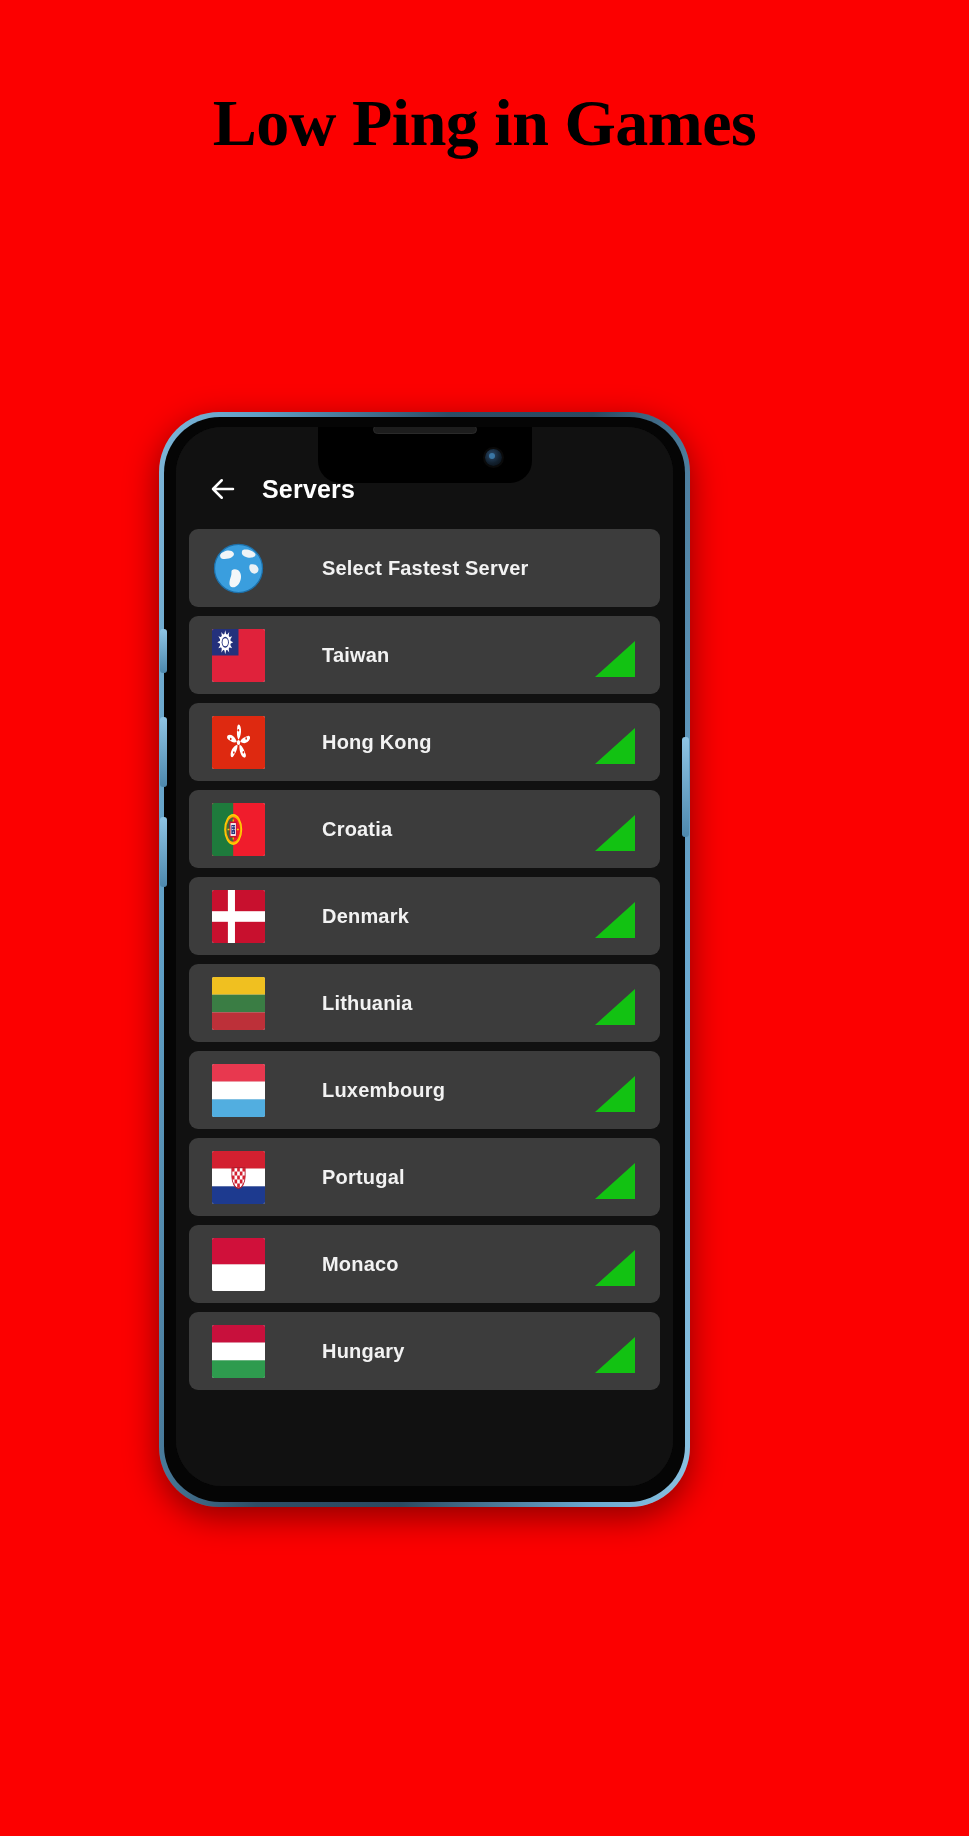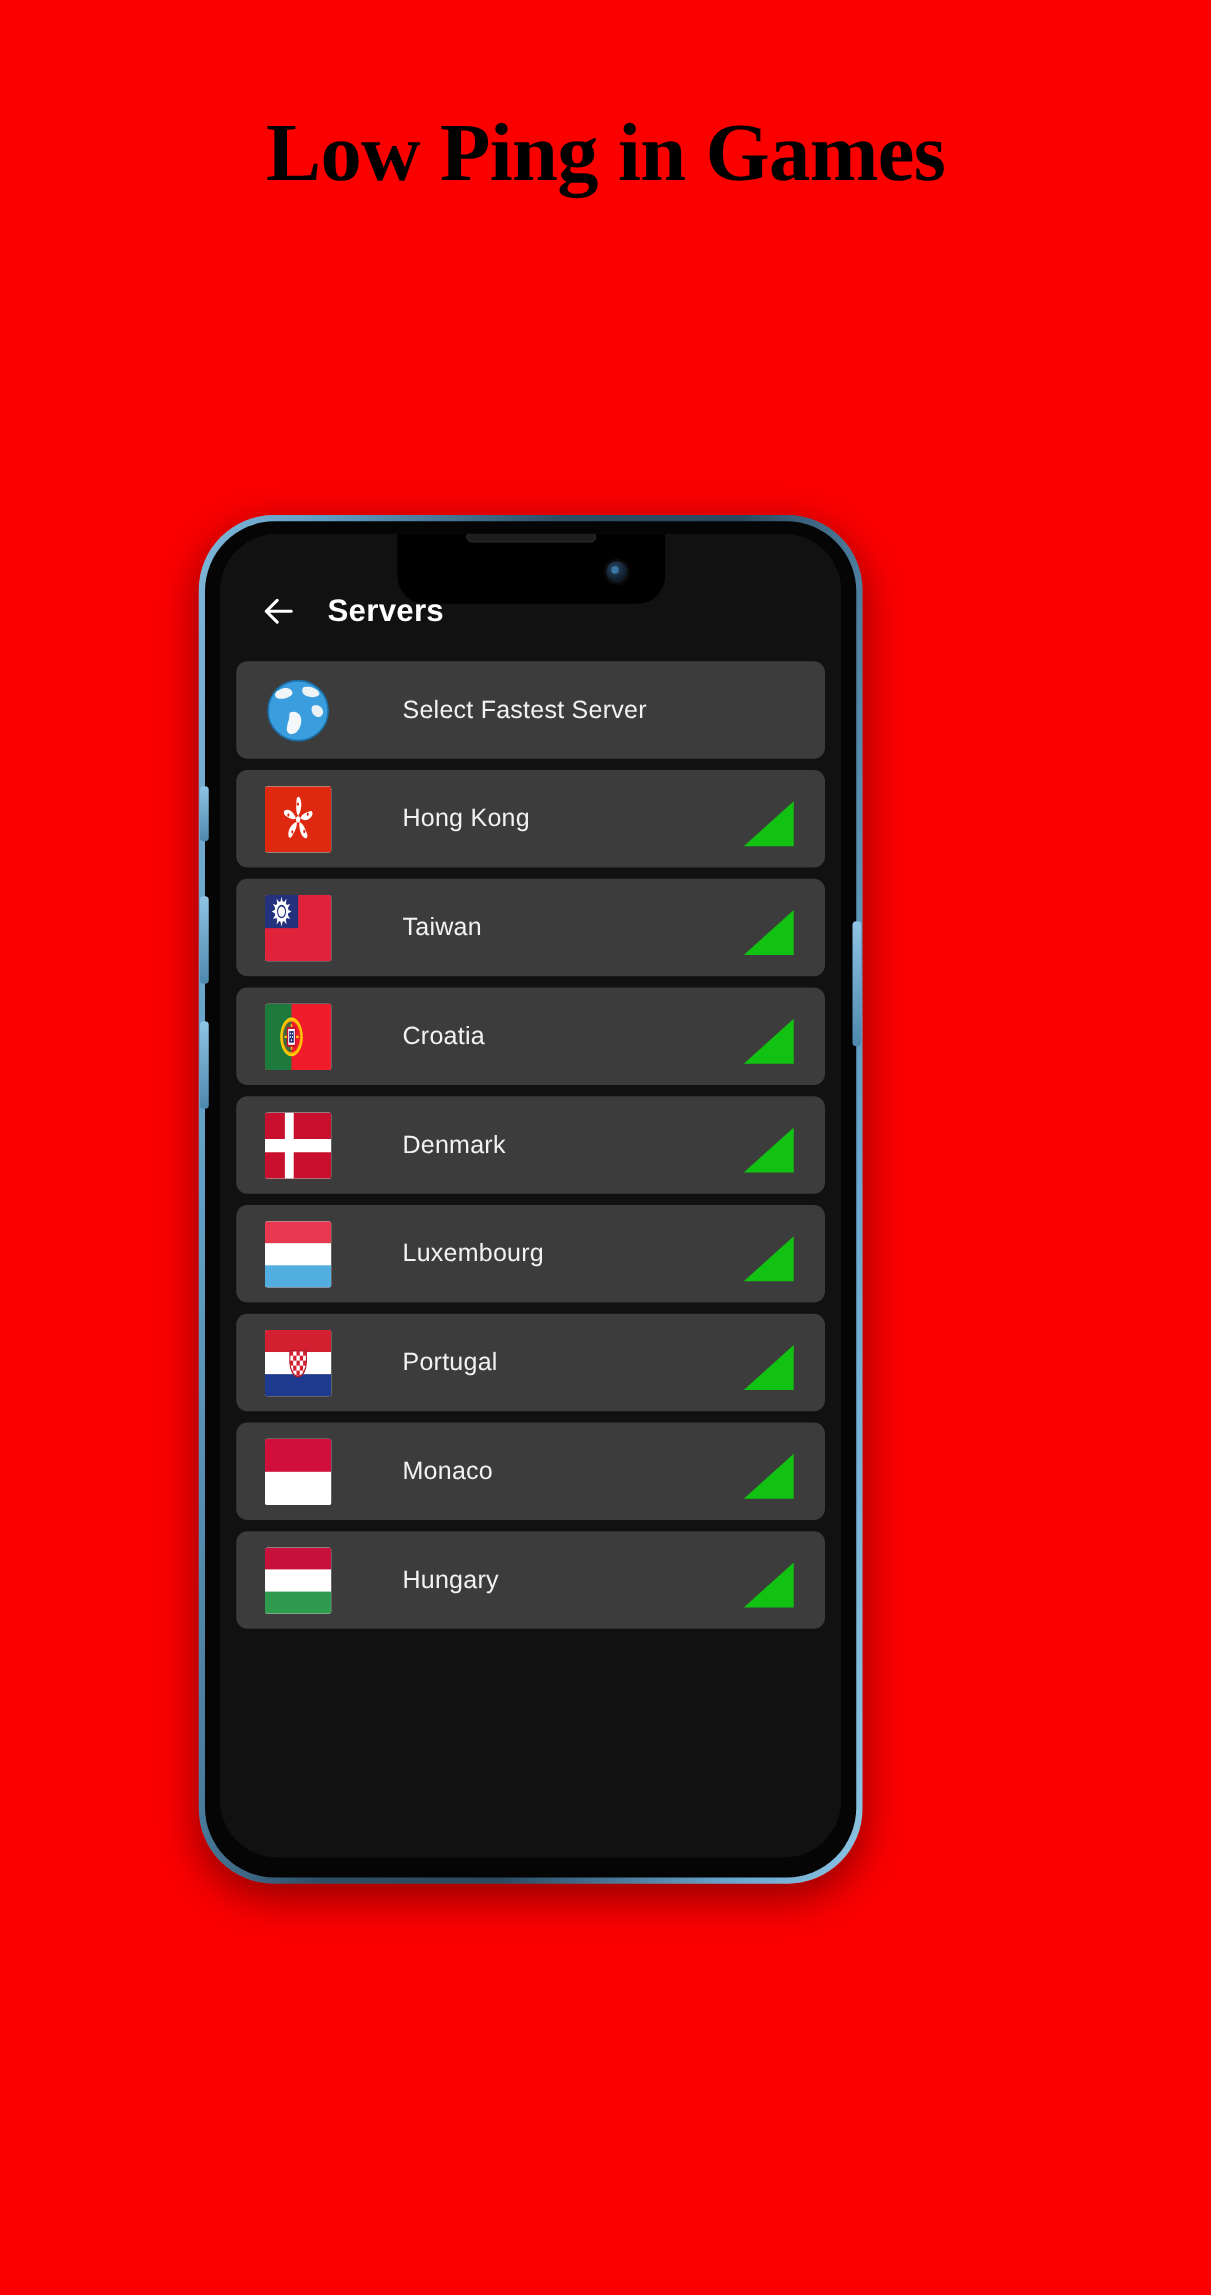--- a/index.html
+++ b/index.html
@@ -98,20 +98,21 @@
   }
   .flag {
     width:53px; height:53px; flex:0 0 53px;
     border-radius:2px; overflow:hidden; position:relative;
     background:#ddd;
   }
   .globe { width:53px; height:53px; flex:0 0 53px; position:relative; }
   .row-label {
     margin-left:57px; color:#f2f2f2; font-size:20px; letter-spacing:.2px;
     white-space:nowrap;
+    font-weight:bold;
   }
   .signal {
     position:absolute; right:24px; bottom:16px;
     width:42px; height:38px;
   }
 </style>
 </head>
 <body>
 
 <div class="page">
@@ -147,52 +148,20 @@
               <div class="globe"><svg viewBox="0 0 64 64" width="53" height="53">
         <circle cx="32" cy="32" r="29" fill="#2a8fd4"></circle>
         <path d="M32 3a29 29 0 0 0-29 29 29 29 0 0 0 29 29 29 29 0 0 0 29-29A29 29 0 0 0 32 3z" fill="#3a9ede"></path>
         <path d="M14 12c5-3 10-2 12 1s-2 6-6 7-9 1-10-2 1-5 4-6z" fill="#f2f5f7"></path>
         <path d="M41 9c4 0 9 2 11 5s-2 5-6 5-10-2-10-6 2-4 5-4z" fill="#eef3f6"></path>
         <path d="M24 34c3-2 8-1 10 3s1 10-2 14-8 5-10 2 0-9 1-12 0-6 1-7z" fill="#f4f7f9"></path>
         <path d="M47 27c4-1 8 1 9 5s-3 7-6 6-5-4-5-7 1-4 2-4z" fill="#eaf1f5"></path>
         <circle cx="32" cy="32" r="29" fill="none" stroke="#1d6fa8" stroke-width="1.5"></circle>
       </svg></div>
               <div class="row-label">Select Fastest Server</div>
-            </div>
-            <div class="card">
-              <div class="flag"><svg viewBox="0 0 60 40" width="53" height="53" preserveAspectRatio="none">
-        <rect width="60" height="40" fill="#de2910"></rect>
-        <g transform="translate(30,20)" fill="#ffffff">
-          <g transform="rotate(0)">
-             <path d="M0,-2 C3,-5 4,-10 1.5,-13 C0.5,-14.2 -1.2,-13.6 -1.4,-11.8 C-1.7,-8.5 -2.4,-4.6 0,-2 Z"></path>
-             <circle cx="-0.2" cy="-9.2" r="0.95" fill="#de2910"></circle>
-           </g>
-                    <g transform="rotate(72)">
-             <path d="M0,-2 C3,-5 4,-10 1.5,-13 C0.5,-14.2 -1.2,-13.6 -1.4,-11.8 C-1.7,-8.5 -2.4,-4.6 0,-2 Z"></path>
-             <circle cx="-0.2" cy="-9.2" r="0.95" fill="#de2910"></circle>
-           </g>
-                    <g transform="rotate(144)">
-             <path d="M0,-2 C3,-5 4,-10 1.5,-13 C0.5,-14.2 -1.2,-13.6 -1.4,-11.8 C-1.7,-8.5 -2.4,-4.6 0,-2 Z"></path>
-             <circle cx="-0.2" cy="-9.2" r="0.95" fill="#de2910"></circle>
-           </g>
-                    <g transform="rotate(216)">
-             <path d="M0,-2 C3,-5 4,-10 1.5,-13 C0.5,-14.2 -1.2,-13.6 -1.4,-11.8 C-1.7,-8.5 -2.4,-4.6 0,-2 Z"></path>
-             <circle cx="-0.2" cy="-9.2" r="0.95" fill="#de2910"></circle>
-           </g>
-                    <g transform="rotate(288)">
-             <path d="M0,-2 C3,-5 4,-10 1.5,-13 C0.5,-14.2 -1.2,-13.6 -1.4,-11.8 C-1.7,-8.5 -2.4,-4.6 0,-2 Z"></path>
-             <circle cx="-0.2" cy="-9.2" r="0.95" fill="#de2910"></circle>
-           </g>
-          <circle r="1.9" fill="#ffffff"></circle>
-        </g>
-      </svg></div>
-              <div class="row-label">Hong Kong</div>
-              <div class="signal"><svg viewBox="0 0 42 38" width="42" height="38">
-        <polygon points="41,1 41,37 1,37" fill="#12c212"></polygon>
-      </svg></div>
             </div>
             <div class="card">
               <div class="flag"><svg viewBox="0 0 60 40" width="53" height="53" preserveAspectRatio="none">
         <rect width="60" height="40" fill="#e0223b"></rect>
         <rect width="30" height="20" fill="#24317c"></rect>
         <g transform="translate(15,10)">
           <circle r="6.2" fill="#fff"></circle>
           <g fill="#fff">
             <polygon points="0,-9 1.7,-4 -1.7,-4" transform="rotate(0)"></polygon>
                       <polygon points="0,-9 1.7,-4 -1.7,-4" transform="rotate(30)"></polygon>
@@ -211,20 +180,52 @@
           <circle r="3.1" fill="#fff"></circle>
         </g>
       </svg></div>
               <div class="row-label">Taiwan</div>
               <div class="signal"><svg viewBox="0 0 42 38" width="42" height="38">
         <polygon points="41,1 41,37 1,37" fill="#12c212"></polygon>
       </svg></div>
             </div>
             <div class="card">
               <div class="flag"><svg viewBox="0 0 60 40" width="53" height="53" preserveAspectRatio="none">
+        <rect width="60" height="40" fill="#de2910"></rect>
+        <g transform="translate(30,20)" fill="#ffffff">
+          <g transform="rotate(0)">
+             <path d="M0,-2 C3,-5 4,-10 1.5,-13 C0.5,-14.2 -1.2,-13.6 -1.4,-11.8 C-1.7,-8.5 -2.4,-4.6 0,-2 Z"></path>
+             <circle cx="-0.2" cy="-9.2" r="0.95" fill="#de2910"></circle>
+           </g>
+                    <g transform="rotate(72)">
+             <path d="M0,-2 C3,-5 4,-10 1.5,-13 C0.5,-14.2 -1.2,-13.6 -1.4,-11.8 C-1.7,-8.5 -2.4,-4.6 0,-2 Z"></path>
+             <circle cx="-0.2" cy="-9.2" r="0.95" fill="#de2910"></circle>
+           </g>
+                    <g transform="rotate(144)">
+             <path d="M0,-2 C3,-5 4,-10 1.5,-13 C0.5,-14.2 -1.2,-13.6 -1.4,-11.8 C-1.7,-8.5 -2.4,-4.6 0,-2 Z"></path>
+             <circle cx="-0.2" cy="-9.2" r="0.95" fill="#de2910"></circle>
+           </g>
+                    <g transform="rotate(216)">
+             <path d="M0,-2 C3,-5 4,-10 1.5,-13 C0.5,-14.2 -1.2,-13.6 -1.4,-11.8 C-1.7,-8.5 -2.4,-4.6 0,-2 Z"></path>
+             <circle cx="-0.2" cy="-9.2" r="0.95" fill="#de2910"></circle>
+           </g>
+                    <g transform="rotate(288)">
+             <path d="M0,-2 C3,-5 4,-10 1.5,-13 C0.5,-14.2 -1.2,-13.6 -1.4,-11.8 C-1.7,-8.5 -2.4,-4.6 0,-2 Z"></path>
+             <circle cx="-0.2" cy="-9.2" r="0.95" fill="#de2910"></circle>
+           </g>
+          <circle r="1.9" fill="#ffffff"></circle>
+        </g>
+      </svg></div>
+              <div class="row-label">Hong Kong</div>
+              <div class="signal"><svg viewBox="0 0 42 38" width="42" height="38">
+        <polygon points="41,1 41,37 1,37" fill="#12c212"></polygon>
+      </svg></div>
+            </div>
+            <div class="card">
+              <div class="flag"><svg viewBox="0 0 60 40" width="53" height="53" preserveAspectRatio="none">
         <rect width="60" height="40" fill="#f01c2c"></rect>
         <rect width="24" height="40" fill="#1e7a3c"></rect>
         <g transform="translate(24,20)">
           <ellipse rx="9" ry="10.5" fill="none" stroke="#ffd000" stroke-width="2.4"></ellipse>
           <ellipse rx="9" ry="10.5" fill="#f01c2c" opacity="0.18"></ellipse>
           <path d="M-6.4,0 h12.8 M0,-7.6 v15.2" stroke="#ffd000" stroke-width="1.3"></path>
           <rect x="-3.6" y="-5.4" width="7.2" height="10.8" fill="#ffffff" stroke="#c8102e" stroke-width="1.2"></rect>
           <rect x="-2.1" y="-3.5" width="4.2" height="7" fill="#24317c"></rect>
           <g fill="#ffffff">
             <circle cx="-1" cy="-2" r="0.55"></circle>
@@ -240,20 +241,31 @@
         <polygon points="41,1 41,37 1,37" fill="#12c212"></polygon>
       </svg></div>
             </div>
             <div class="card">
               <div class="flag"><svg viewBox="0 0 60 40" width="53" height="53" preserveAspectRatio="none">
         <rect width="60" height="40" fill="#c8102e"></rect>
         <rect x="0" y="16" width="60" height="8" fill="#ffffff"></rect>
         <rect x="18" y="0" width="8" height="40" fill="#ffffff"></rect>
       </svg></div>
               <div class="row-label">Denmark</div>
+              <div class="signal"><svg viewBox="0 0 42 38" width="42" height="38">
+        <polygon points="41,1 41,37 1,37" fill="#12c212"></polygon>
+      </svg></div>
+            </div>
+            <div class="card">
+              <div class="flag"><svg viewBox="0 0 60 40" width="53" height="53" preserveAspectRatio="none">
+        <rect width="60" height="13.34" y="0" fill="#f0c020"></rect>
+        <rect width="60" height="13.34" y="13.34" fill="#3a7d44"></rect>
+        <rect width="60" height="13.34" y="26.66" fill="#bd3039"></rect>
+      </svg></div>
+              <div class="row-label">Lithuania</div>
               <div class="signal"><svg viewBox="0 0 42 38" width="42" height="38">
         <polygon points="41,1 41,37 1,37" fill="#12c212"></polygon>
       </svg></div>
             </div>
             <div class="card">
               <div class="flag"><svg viewBox="0 0 60 40" width="53" height="53" preserveAspectRatio="none">
         <rect width="60" height="13.34" y="0" fill="#e8384f"></rect>
         <rect width="60" height="13.34" y="13.34" fill="#ffffff"></rect>
         <rect width="60" height="13.34" y="26.66" fill="#52aee0"></rect>
       </svg></div>

